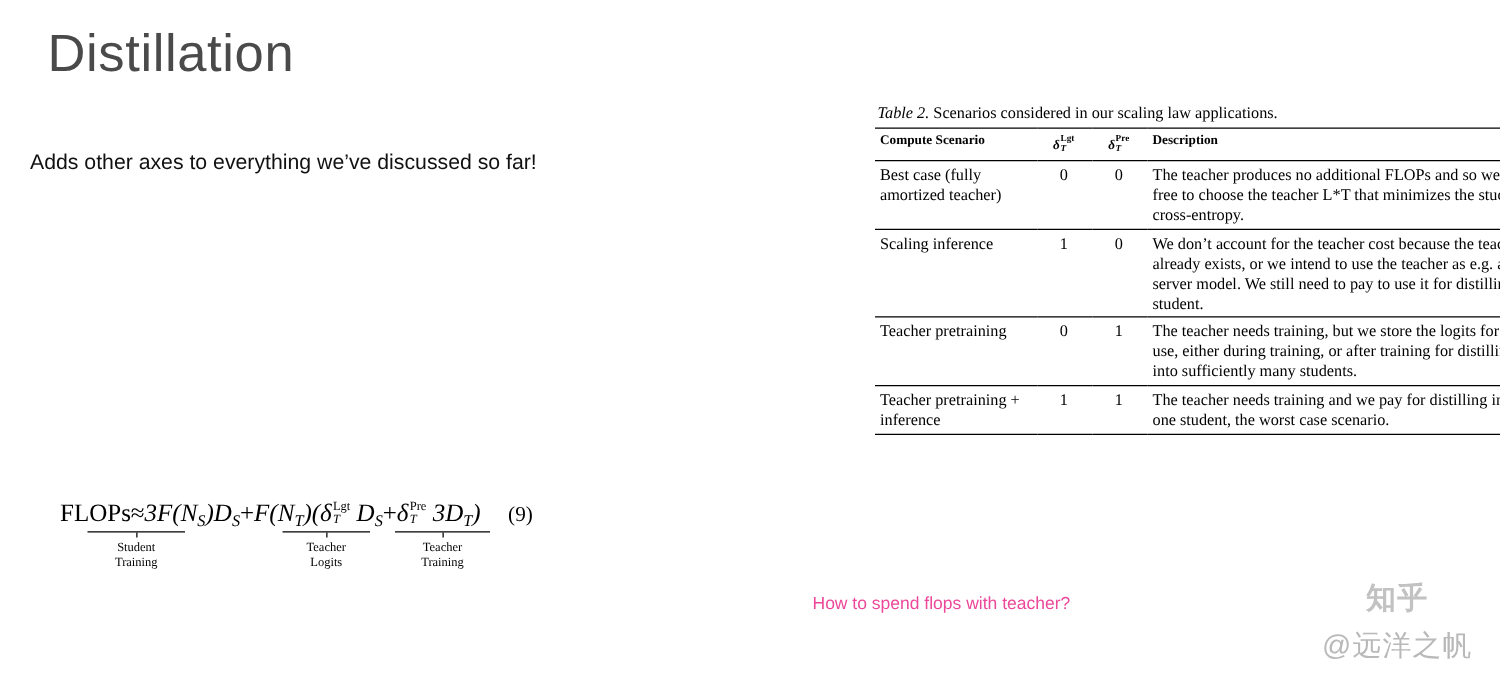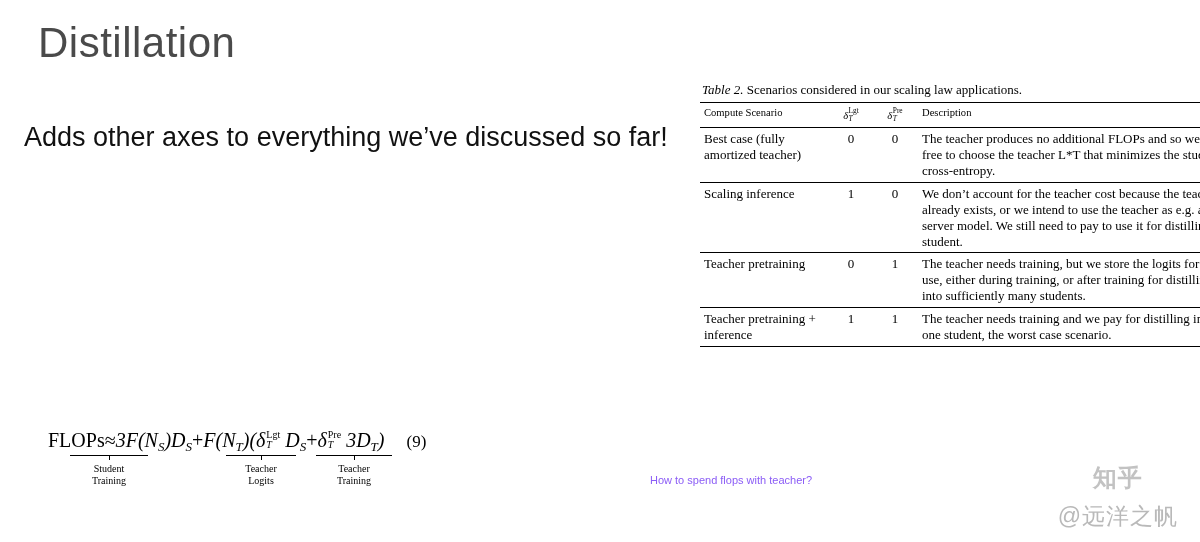--- a/index.html
+++ b/index.html
@@ -30,21 +30,21 @@
   }
 
   
   #body-text {
     position: absolute;
     left: 24px;
     top: 118px;
     width: 660px;
   }
   .body-para {
-    font-size: 27px;
+    font-size: 17px;
     line-height: 1.42;
     color: #111111;
     margin: 0 0 16px 0;
     font-weight: 400;
   }
   .body-para:last-child { margin-bottom: 0; }
 
   
   #table-figure {
     position: absolute;
@@ -71,21 +71,21 @@
   table.paper-table th,
   table.paper-table td {
     vertical-align: top;
     padding: 3px 6px 3px 4px;
     font-size: 13px;
     line-height: 1.22;
     text-align: left;
   }
   table.paper-table thead th {
     font-size: 10.6px;
-    font-weight: 400;
+    font-weight: 700;
     padding-bottom: 4px;
     padding-top: 4px;
   }
   .rule-top    { border-top: 1.3px solid #000; }
   .rule-mid    { border-top: 0.8px solid #000; }
   .rule-bottom { border-top: 1.3px solid #000; }
   .col-scenario { width: 120px; }
   .col-sym      { width: 34px; text-align: center !important; }
   .col-desc     { width: 300px; text-align: justify; }
   td.col-sym { text-align: center !important; }
@@ -102,21 +102,21 @@
     text-align: left;
     margin-left: 0.5px;
   }
   .sup-sub .sup { display: block; }
   .sup-sub .sub { display: block; font-style: italic; }
 
   
   #formula {
     position: absolute;
     left: 48px;
-    top: 429px;
+    top: 400px;
     font-family: "Liberation Serif", serif;
     color: #000;
     white-space: nowrap;
   }
   .formula-line {
     font-size: 20px;
     line-height: 1.1;
   }
   .formula-line .it { font-style: italic; }
   .formula-line .sub { font-size: 13px; font-style: italic; vertical-align: -0.3em; }
@@ -158,22 +158,22 @@
     height: 4px;
     background: #000;
     margin: 0 auto;
   }
 
   
   #teacher-note {
     position: absolute;
     left: 650px;
     top: 474px;
-    font-size: 11px;
-    color: #8b5cf6;
+    font-size: 14px;
+    color: #ec4899;
   }
 
   
   #watermark {
     position: absolute;
     right: 22px;
     bottom: 10px;
     display: flex;
     align-items: center;
     gap: 7px;

